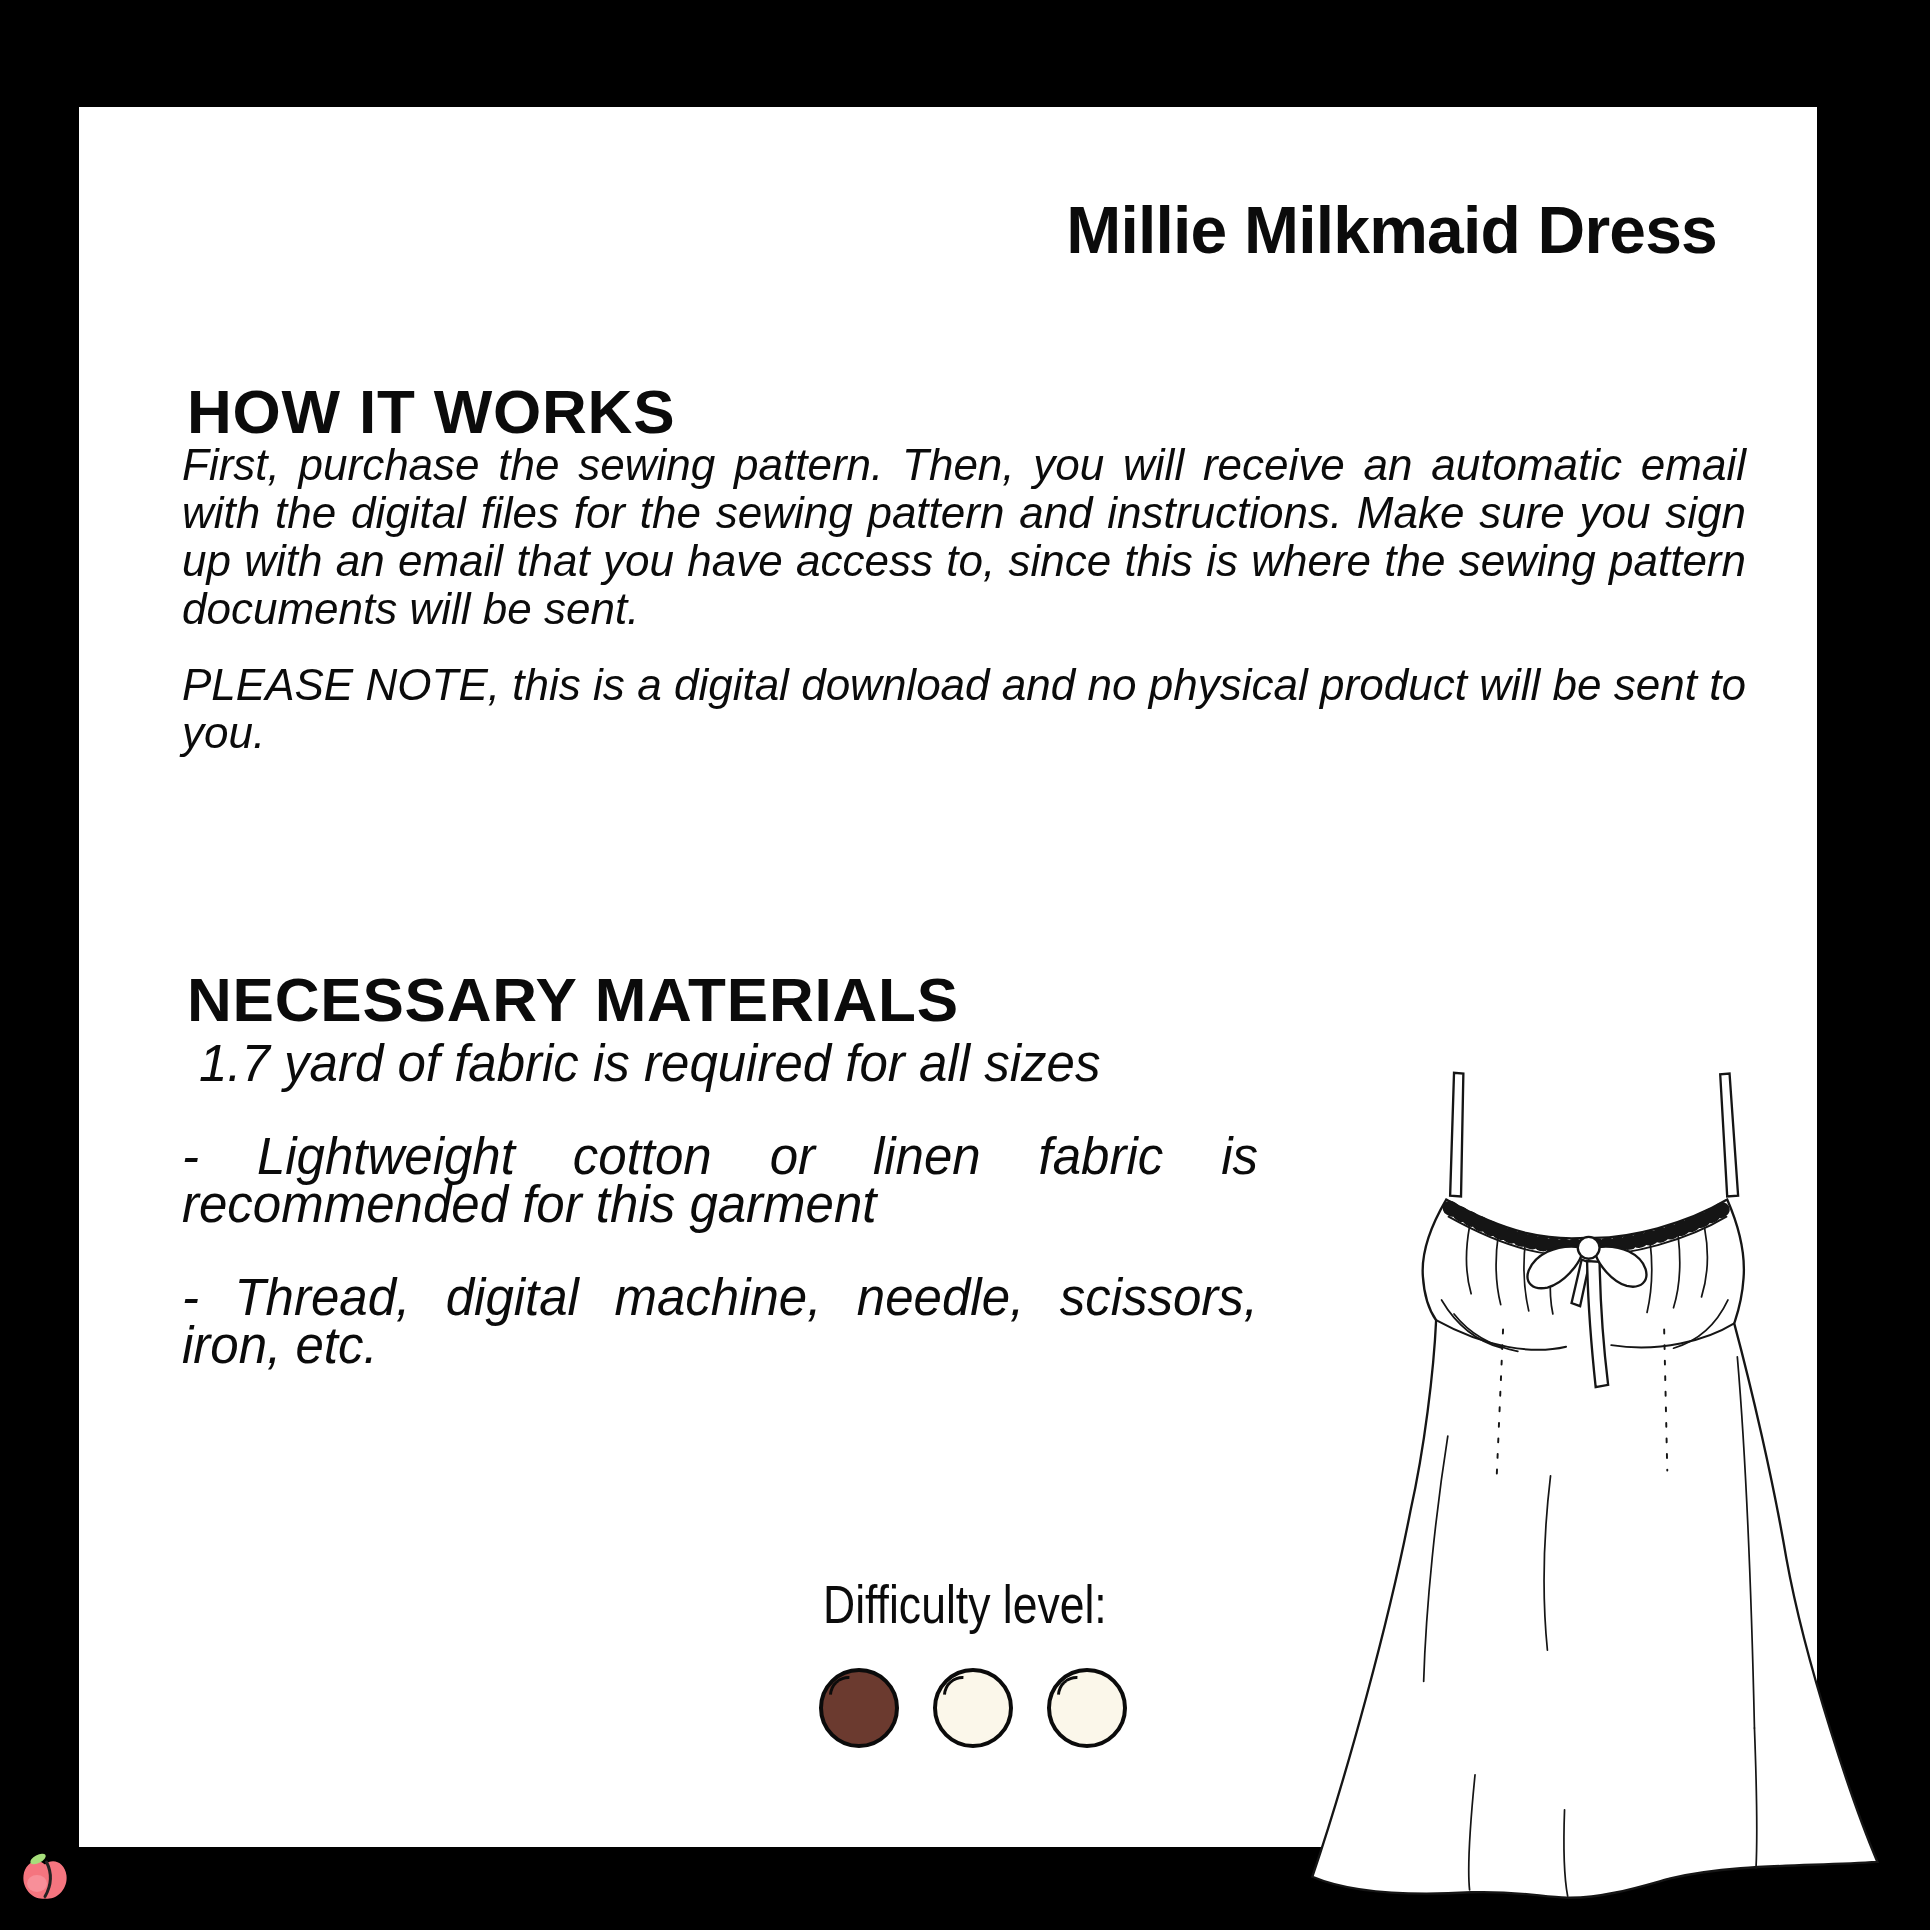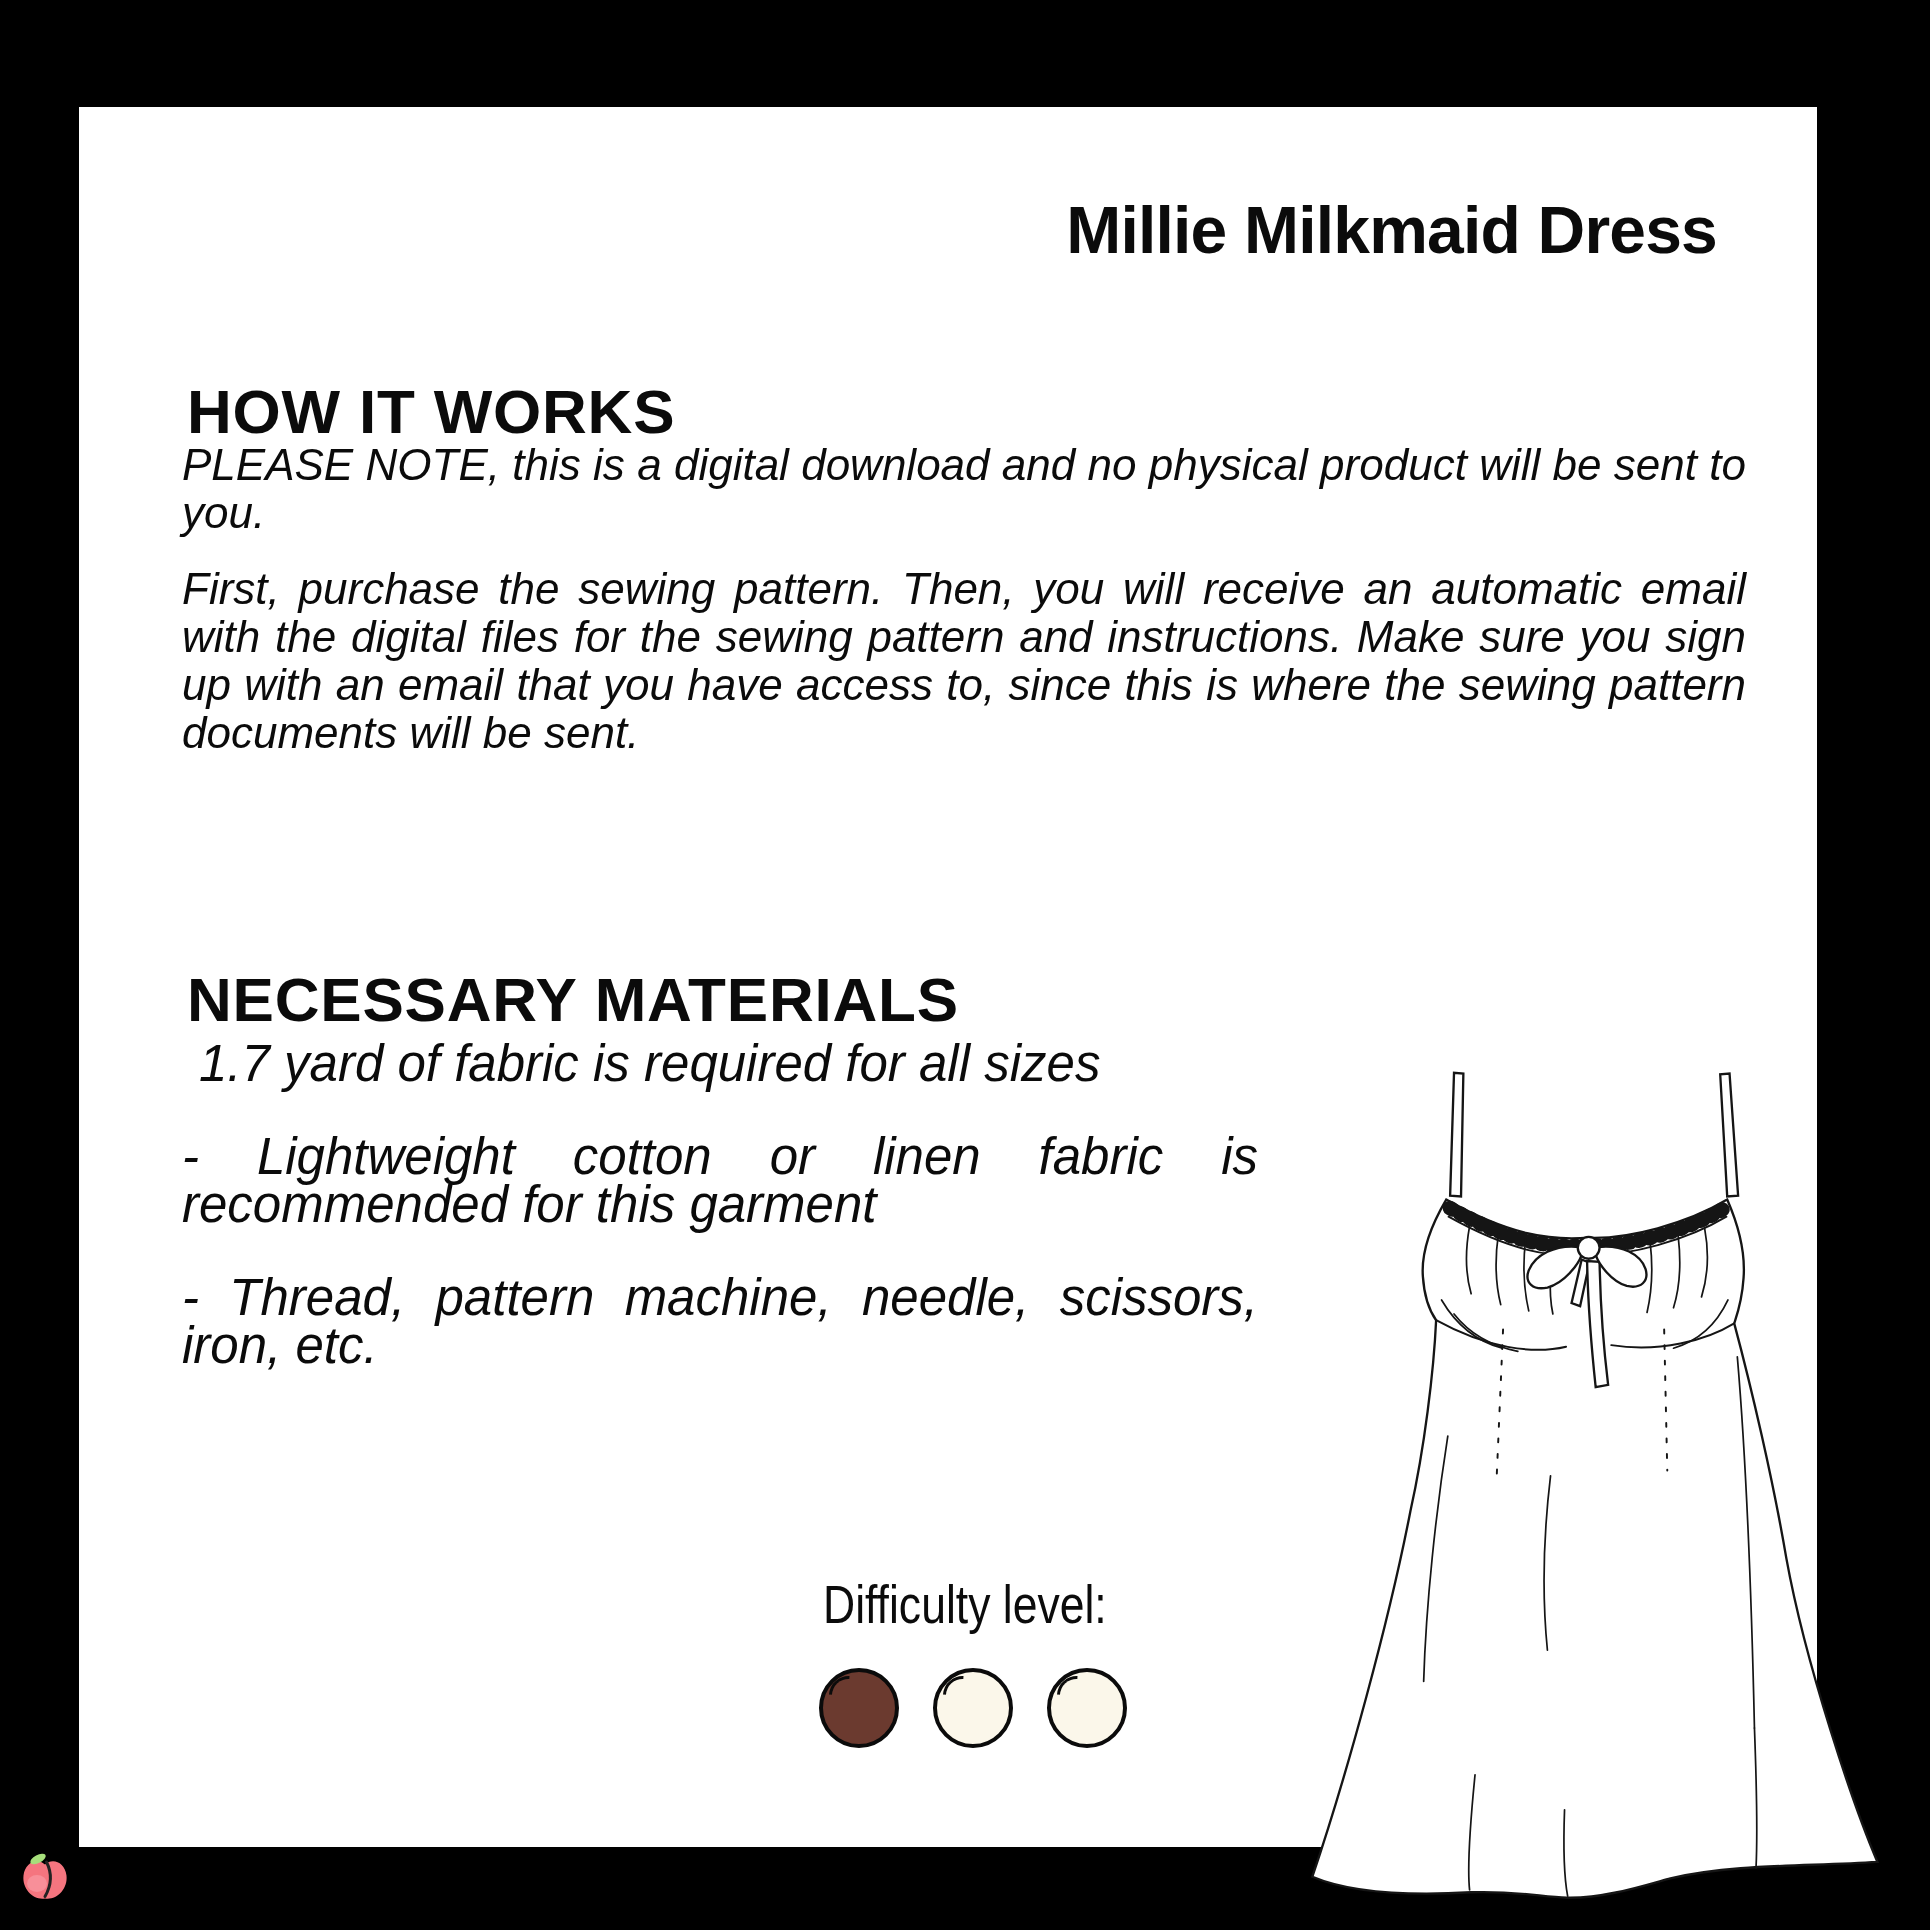--- a/index.html
+++ b/index.html
@@ -34,30 +34,30 @@
 <body>
 
 <div class="frame"></div>
 <div class="card"></div>
 
 <div class="abs title">Millie Milkmaid Dress</div>
 
 <div class="abs h2 how-head">HOW IT WORKS</div>
 
 <div class="abs bodycol">
+  <p>First, purchase the sewing pattern. Then, you will receive an automatic email with the digital files for the sewing pattern and instructions. Make sure you sign up with an email that you have access to, since this is where the sewing pattern documents will be sent.</p>
   <p>PLEASE NOTE, this is a digital download and no physical product will be sent to you.</p>
-  <p>First, purchase the sewing pattern. Then, you will receive an automatic email with the digital files for the sewing pattern and instructions. Make sure you sign up with an email that you have access to, since this is where the sewing pattern documents will be sent.</p>
 </div>
 
 <div class="abs h2 mat-head">NECESSARY MATERIALS</div>
 
 <div class="abs matcol">
   <div class="item first">1.7 yard of fabric is required for all sizes</div>
   <div class="item">- Lightweight cotton or linen fabric is recommended for this garment</div>
-  <div class="item">- Thread, pattern machine, needle, scissors, iron, etc.</div>
+  <div class="item">- Thread, digital machine, needle, scissors, iron, etc.</div>
 </div>
 
 <div class="abs diff-label">Difficulty level:</div>
 
 <div class="abs dots">
   <span class="dot" style="background-color: rgb(107, 58, 47); border-color: rgb(11, 11, 11);">
       <i></i>
     </span>
   <span class="dot" style="background-color: rgb(251, 247, 234); border-color: rgb(11, 11, 11);">
       <i></i>

